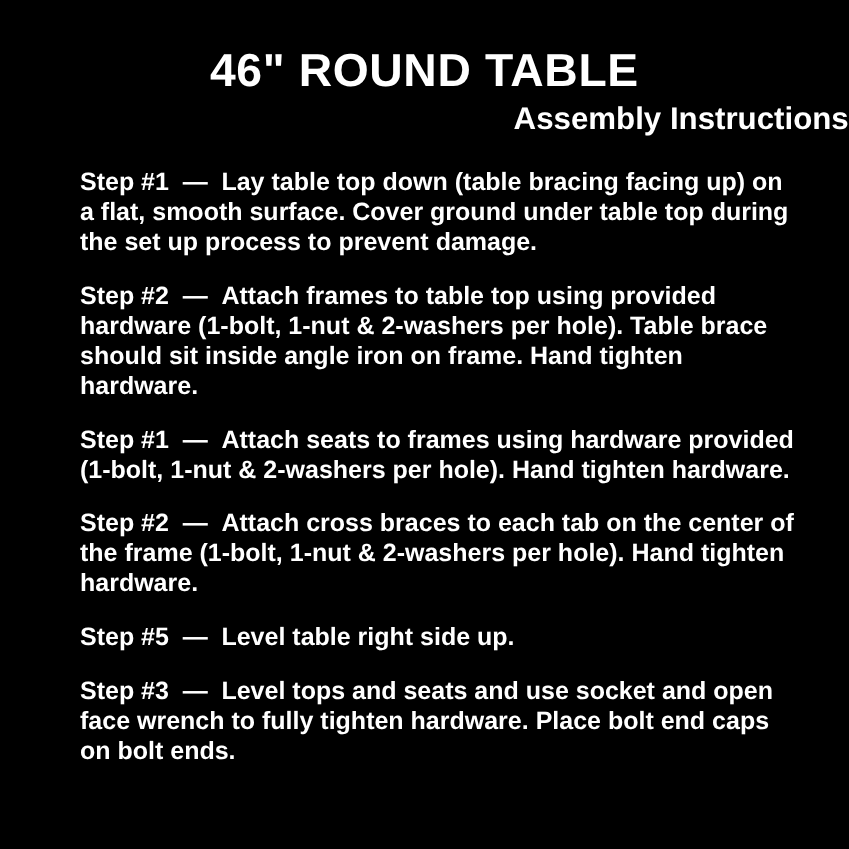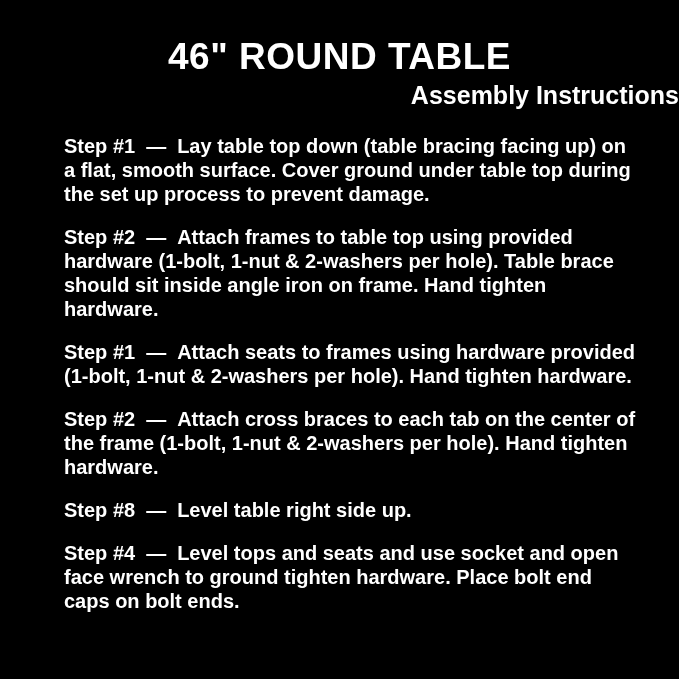--- a/index.html
+++ b/index.html
@@ -57,18 +57,18 @@
   <div class="steps">
 
     <p class="step"><span>Step #1</span><span class="step-separator">—</span><span>Lay table top down (table bracing facing up) on a flat, smooth surface. Cover ground under table top during the set up process to prevent damage.</span></p>
 
     <p class="step"><span>Step #2</span><span class="step-separator">—</span><span>Attach frames to table top using provided hardware (1-bolt, 1-nut &amp; 2-washers per hole). Table brace should sit inside angle iron on frame. Hand tighten hardware.</span></p>
 
     <p class="step"><span>Step #1</span><span class="step-separator">—</span><span>Attach seats to frames using hardware provided (1-bolt, 1-nut &amp; 2-washers per hole). Hand tighten hardware.</span></p>
 
     <p class="step"><span>Step #2</span><span class="step-separator">—</span><span>Attach cross braces to each tab on the center of the frame (1-bolt, 1-nut &amp; 2-washers per hole). Hand tighten hardware.</span></p>
 
-    <p class="step"><span>Step #8</span><span class="step-separator">—</span><span>Level table right side up.</span></p>
+    <p class="step"><span>Step #5</span><span class="step-separator">—</span><span>Level table right side up.</span></p>
 
-    <p class="step"><span>Step #4</span><span class="step-separator">—</span><span>Level tops and seats and use socket and open face wrench to ground tighten hardware. Place bolt end caps on bolt ends.</span></p>
+    <p class="step"><span>Step #3</span><span class="step-separator">—</span><span>Level tops and seats and use socket and open face wrench to fully tighten hardware. Place bolt end caps on bolt ends.</span></p>
 
   </div>
 </div>
 
 </body></html>

